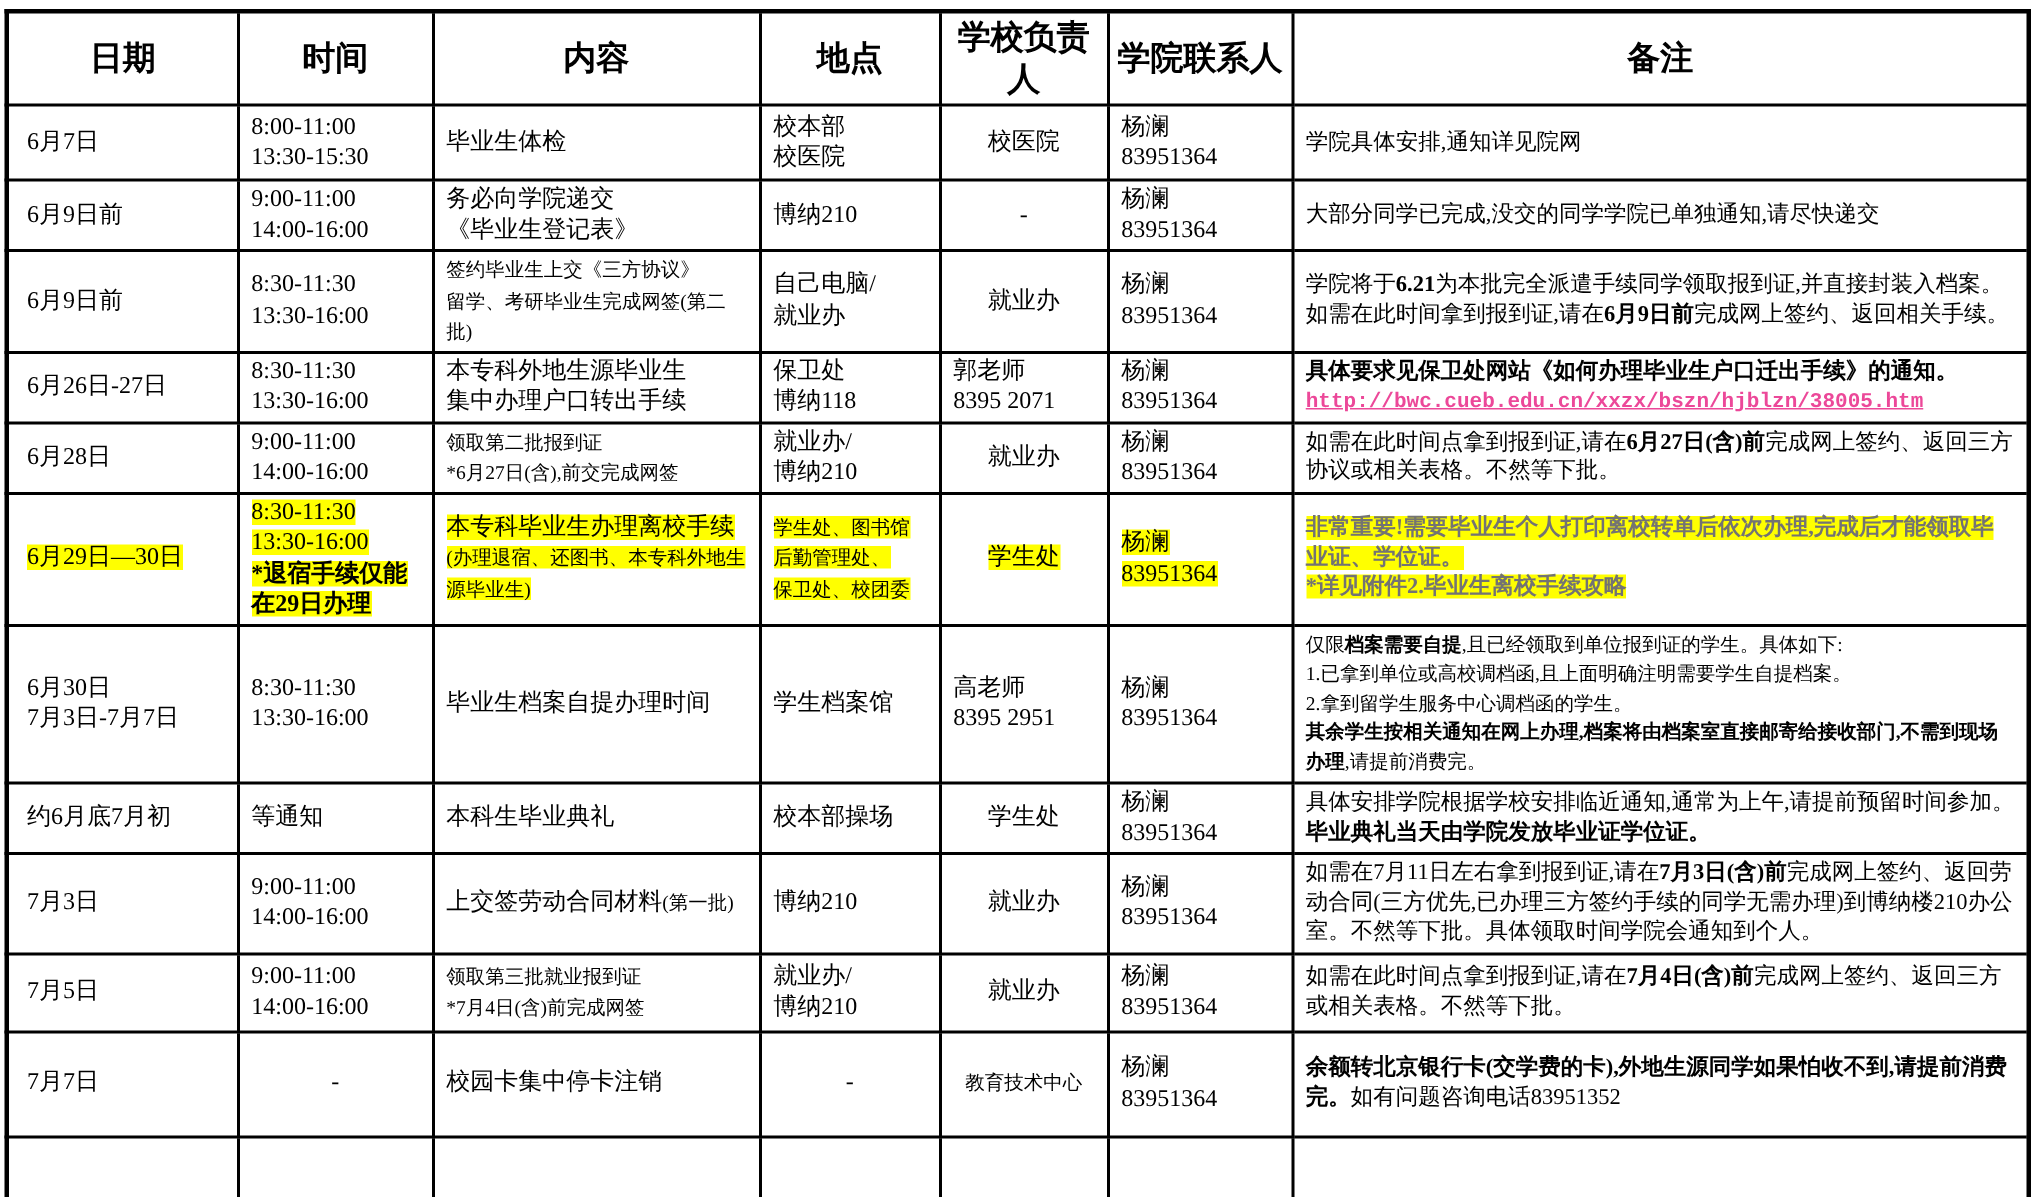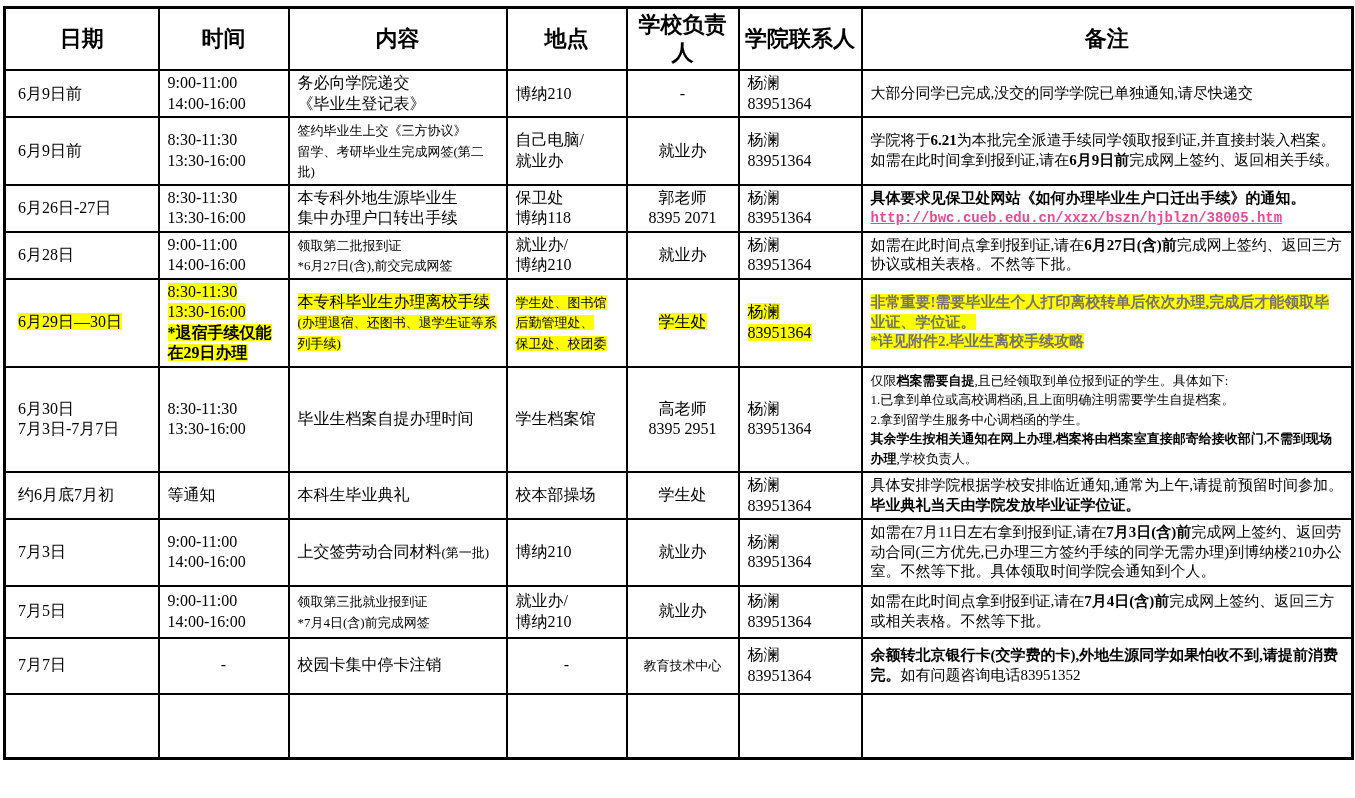--- a/index.html
+++ b/index.html
@@ -26,21 +26,21 @@
   col.c-time{width:130px;}
   col.c-content{width:218px;}
   col.c-location{width:120px;}
   col.c-school{width:112px;}
   col.c-college{width:123px;}
   col.c-remarks{width:491px;}
   td.col-date{padding-left:12px;}
   td.col-school-contact{text-align:center;}
   td.col-remarks{font-size:15px;line-height:1.3;padding:3px 8px;}
   td.align-center{text-align:center;}
-  td.align-left{text-align:center;}
+  td.align-left{text-align:left;}
   span.run{white-space:pre-wrap;}
   span.b{font-weight:bold;}
   span.sm{font-size:13px;line-height:1.35;}
   span.red{color:#737373;}
   span.hl{background:#ffff00;}
   span.lnk{
     color:#ec4899;text-decoration:underline;font-weight:bold;
     font-family:"Liberation Mono","DejaVu Sans Mono",monospace;
     font-size:14px;
   }
@@ -63,20 +63,32 @@
         <th>日期</th>
         <th>时间</th>
         <th>内容</th>
         <th>地点</th>
         <th>学校负责人</th>
         <th>学院联系人</th>
         <th>备注</th>
       </tr>
   </thead>
   <tbody>
+      <tr style="height: 50px;">
+        <td class="col-date"><span class="run">6月7日</span></td>
+        <td class="col-time"><span class="run">8:00-11:00
+13:30-15:30</span></td>
+        <td class="col-content"><span class="run">毕业生体检</span></td>
+        <td class="col-location"><span class="run">校本部
+校医院</span></td>
+        <td class="col-school-contact"><span class="run">校医院</span></td>
+        <td class="col-college-contact"><span class="run">杨澜
+83951364</span></td>
+        <td class="col-remarks"><span class="run">学院具体安排,通知详见院网</span></td>
+      </tr>
       <tr style="height: 43px;">
         <td class="col-date"><span class="run">6月9日前</span></td>
         <td class="col-time"><span class="run">9:00-11:00
 14:00-16:00</span></td>
         <td class="col-content"><span class="run">务必向学院递交
 《毕业生登记表》</span></td>
         <td class="col-location"><span class="run">博纳210</span></td>
         <td class="col-school-contact align-center"><span class="run">-</span></td>
         <td class="col-college-contact"><span class="run">杨澜
 83951364</span></td>
@@ -122,21 +134,21 @@
         <td class="col-college-contact"><span class="run">杨澜
 83951364</span></td>
         <td class="col-remarks"><span class="run">如需在此时间点拿到报到证,请在</span><span class="run b">6月27日(含)前</span><span class="run">完成网上签约、返回三方协议或相关表格。不然等下批。</span></td>
       </tr>
       <tr style="height: 86px;">
         <td class="col-date"><span class="run hl">6月29日—30日</span></td>
         <td class="col-time"><span class="run hl">8:30-11:30
 13:30-16:00
 </span><span class="run b hl">*退宿手续仅能在29日办理</span></td>
         <td class="col-content"><span class="run hl">本专科毕业生办理离校手续
-</span><span class="run sm hl">(办理退宿、还图书、退学生证等系列手续)</span></td>
+</span><span class="run sm hl">(办理退宿、还图书、本专科外地生源毕业生)</span></td>
         <td class="col-location"><span class="run sm hl">学生处、图书馆
 后勤管理处、
 保卫处、校团委</span></td>
         <td class="col-school-contact"><span class="run hl">学生处</span></td>
         <td class="col-college-contact"><span class="run hl">杨澜
 83951364</span></td>
         <td class="col-remarks"><span class="run b red hl">非常重要!需要毕业生个人打印离校转单后依次办理,完成后才能领取毕业证、学位证。
 </span><span class="run b red hl">*详见附件2.毕业生离校手续攻略</span></td>
       </tr>
       <tr style="height: 86px;">
@@ -146,21 +158,21 @@
 13:30-16:00</span></td>
         <td class="col-content"><span class="run">毕业生档案自提办理时间</span></td>
         <td class="col-location"><span class="run">学生档案馆</span></td>
         <td class="col-school-contact align-left"><span class="run">高老师
 8395 2951</span></td>
         <td class="col-college-contact"><span class="run">杨澜
 83951364</span></td>
         <td class="col-remarks"><span class="run sm">仅限</span><span class="run b sm">档案需要自提</span><span class="run sm">,且已经领取到单位报到证的学生。具体如下:
 1.已拿到单位或高校调档函,且上面明确注明需要学生自提档案。
 2.拿到留学生服务中心调档函的学生。
-</span><span class="run b sm">其余学生按相关通知在网上办理,档案将由档案室直接邮寄给接收部门,不需到现场办理</span><span class="run sm">,学校负责人。</span></td>
+</span><span class="run b sm">其余学生按相关通知在网上办理,档案将由档案室直接邮寄给接收部门,不需到现场办理</span><span class="run sm">,请提前消费完。</span></td>
       </tr>
       <tr style="height: 43px; margin-top: 48px;">
         <td class="col-date"><span class="run">约6月底7月初</span></td>
         <td class="col-time"><span class="run">等通知</span></td>
         <td class="col-content"><span class="run">本科生毕业典礼</span></td>
         <td class="col-location"><span class="run">校本部操场</span></td>
         <td class="col-school-contact"><span class="run">学生处</span></td>
         <td class="col-college-contact"><span class="run">杨澜
 83951364</span></td>
         <td class="col-remarks"><span class="run">具体安排学院根据学校安排临近通知,通常为上午,请提前预留时间参加。</span><span class="run b">毕业典礼当天由学院发放毕业证学位证。</span></td>
@@ -182,21 +194,21 @@
 14:00-16:00</span></td>
         <td class="col-content"><span class="run sm">领取第三批就业报到证
 *7月4日(含)前完成网签</span></td>
         <td class="col-location"><span class="run">就业办/
 博纳210</span></td>
         <td class="col-school-contact"><span class="run">就业办</span></td>
         <td class="col-college-contact"><span class="run">杨澜
 83951364</span></td>
         <td class="col-remarks"><span class="run">如需在此时间点拿到报到证,请在</span><span class="run b">7月4日(含)前</span><span class="run">完成网上签约、返回三方或相关表格。不然等下批。</span></td>
       </tr>
-      <tr style="height: 56px;">
+      <tr style="height: 70px;">
         <td class="col-date"><span class="run">7月7日</span></td>
         <td class="col-time align-center"><span class="run">-</span></td>
         <td class="col-content"><span class="run">校园卡集中停卡注销</span></td>
         <td class="col-location align-center"><span class="run">-</span></td>
         <td class="col-school-contact"><span class="run sm">教育技术中心</span></td>
         <td class="col-college-contact"><span class="run">杨澜
 83951364</span></td>
         <td class="col-remarks"><span class="run b">余额转北京银行卡(交学费的卡),外地生源同学如果怕收不到,请提前消费完。</span><span class="run">如有问题咨询电话83951352</span></td>
       </tr>
       <tr style="height: 65px;">

